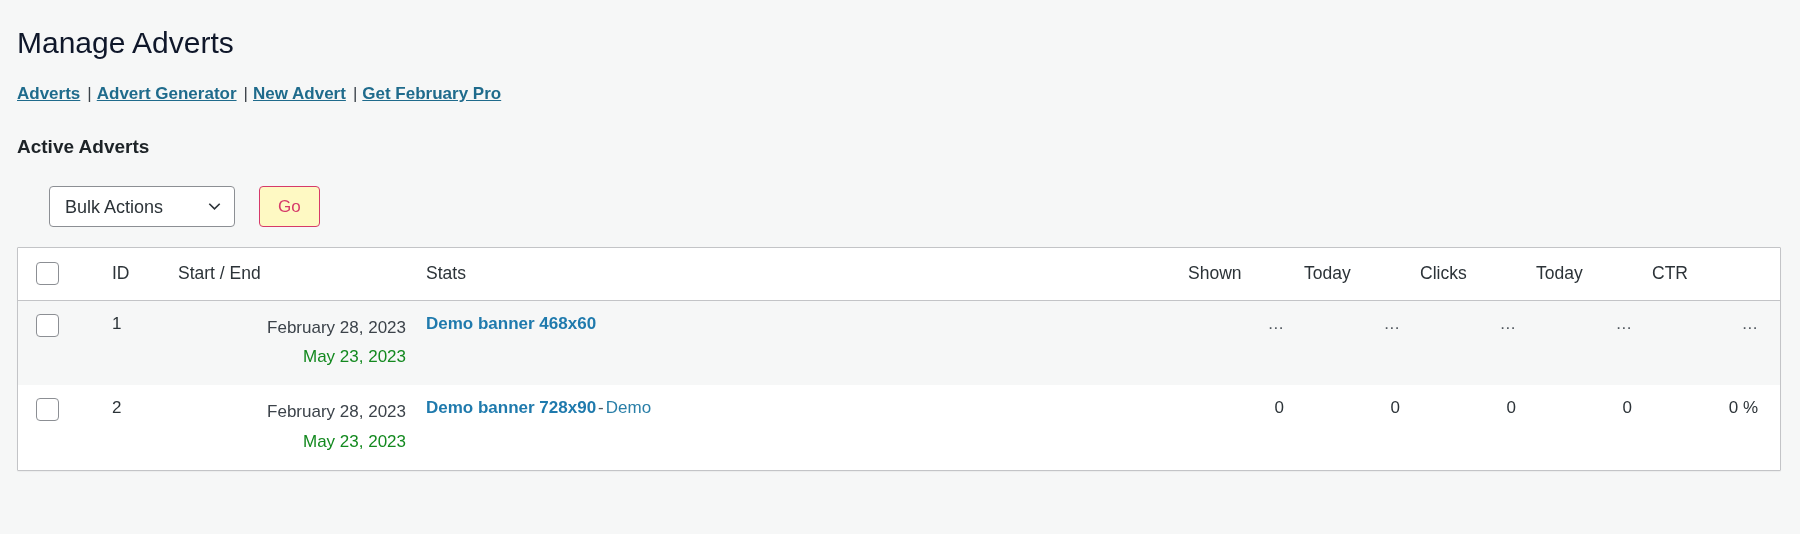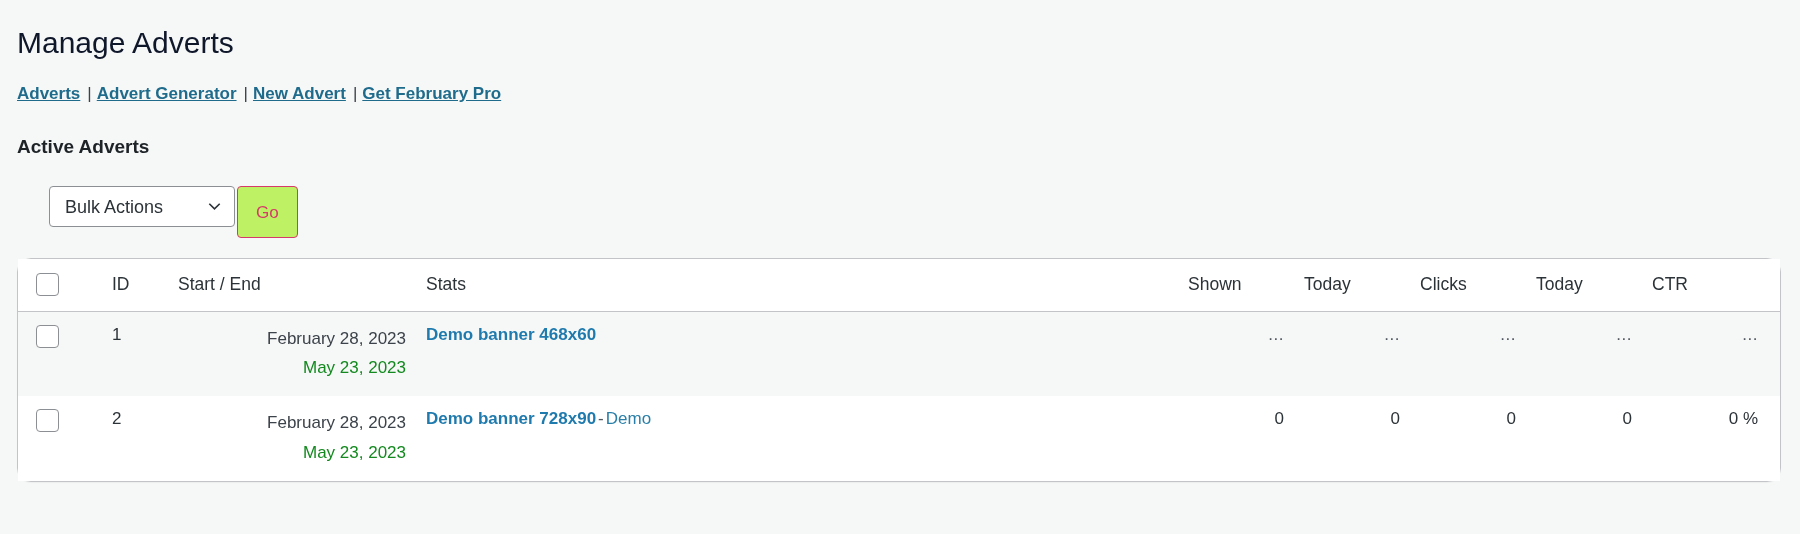--- a/index.html
+++ b/index.html
@@ -55,21 +55,22 @@
     font-weight: 700;
     color: #1d2327;
     margin: 0;
     padding: 27px 0 0 0;
     line-height: 1.4;
   }
 
   
   .actions-bar {
     display: flex;
-    gap: 2px;
+    align-items: center;
+    gap: 24px;
     margin-top: 26px;
     padding-left: 32px;
   }
   .select-wrap {
     position: relative;
     display: inline-flex;
     align-items: center;
     background: #fff;
     border: 1px solid #8c8f94;
     border-radius: 4px;
@@ -89,38 +90,38 @@
     right: 13px;
     top: 50%;
     width: 13px;
     height: 13px;
     margin-top: -7px;
     pointer-events: none;
   }
   .chev svg { display: block; }
 
   .go-btn {
-    height: 52px;
+    height: 41px;
     box-sizing: border-box;
     padding: 0 18px;
-    background: #bef264;
+    background: #fef9c3;
     border: 1px solid #d63a6a;
     border-radius: 4px;
     color: #d63a6a;
     font-size: 17px;
     font-family: "Liberation Sans", sans-serif;
     line-height: 39px;
     cursor: pointer;
   }
 
   
   .table-shell {
     margin-top: 20px;
     border: 1px solid #c3c4c7;
-    border-radius: 14px;
+    border-radius: 1px;
     background: #fff;
     box-shadow: 0 1px 1px rgba(0,0,0,0.04);
     width: 1764px;
     box-sizing: border-box;
   }
   table.adverts {
     width: 100%;
     border-collapse: collapse;
     table-layout: fixed;
     font-size: 17px;

